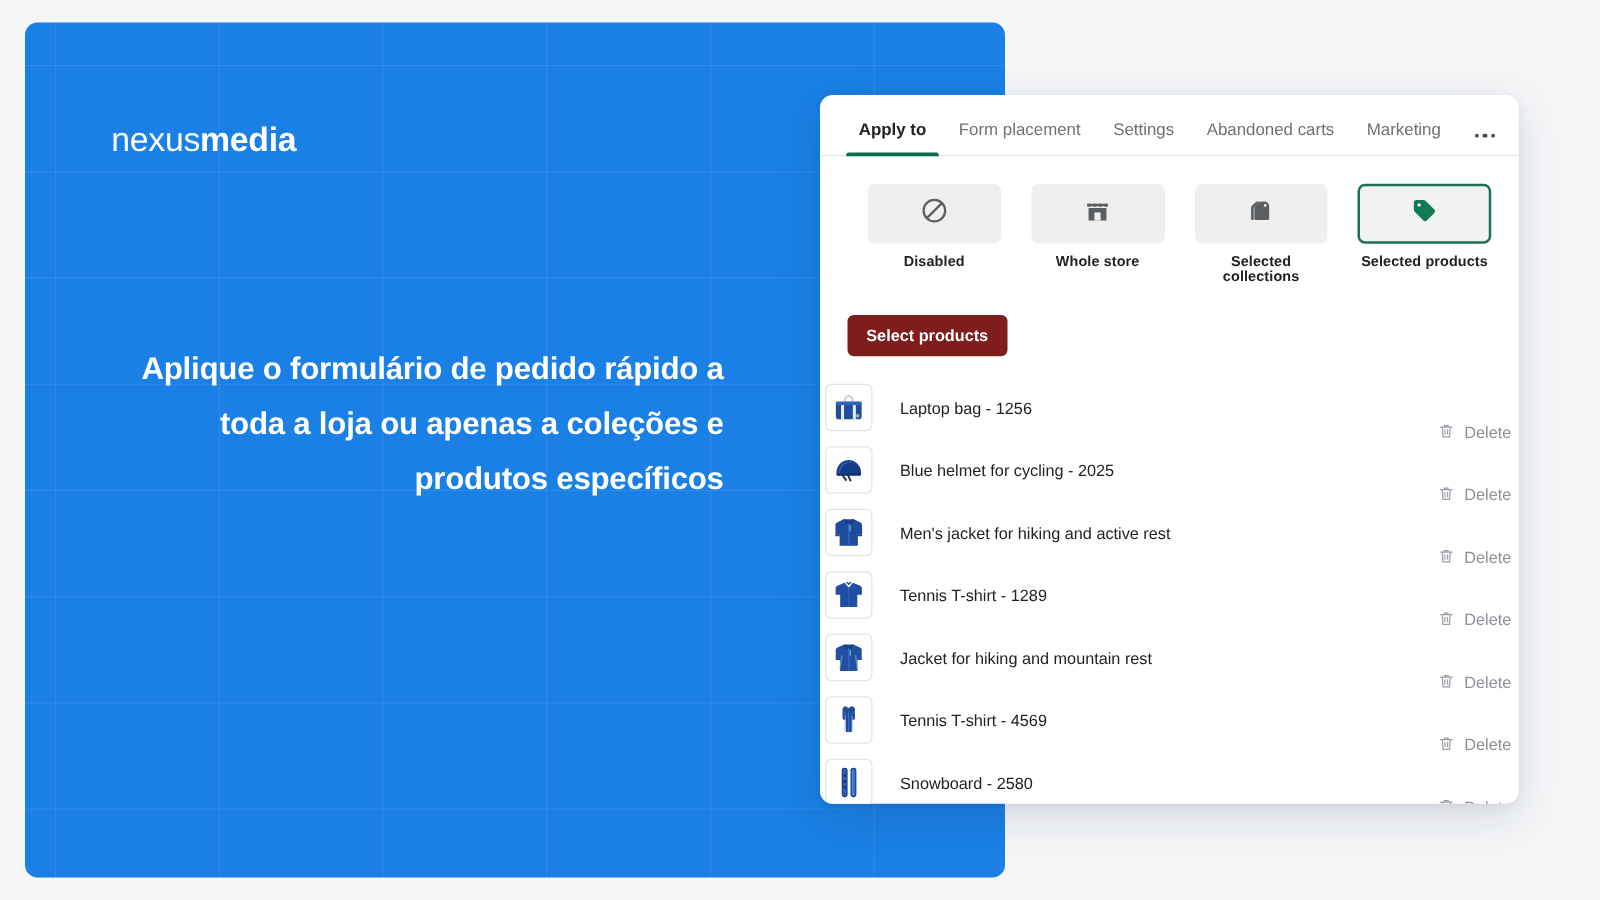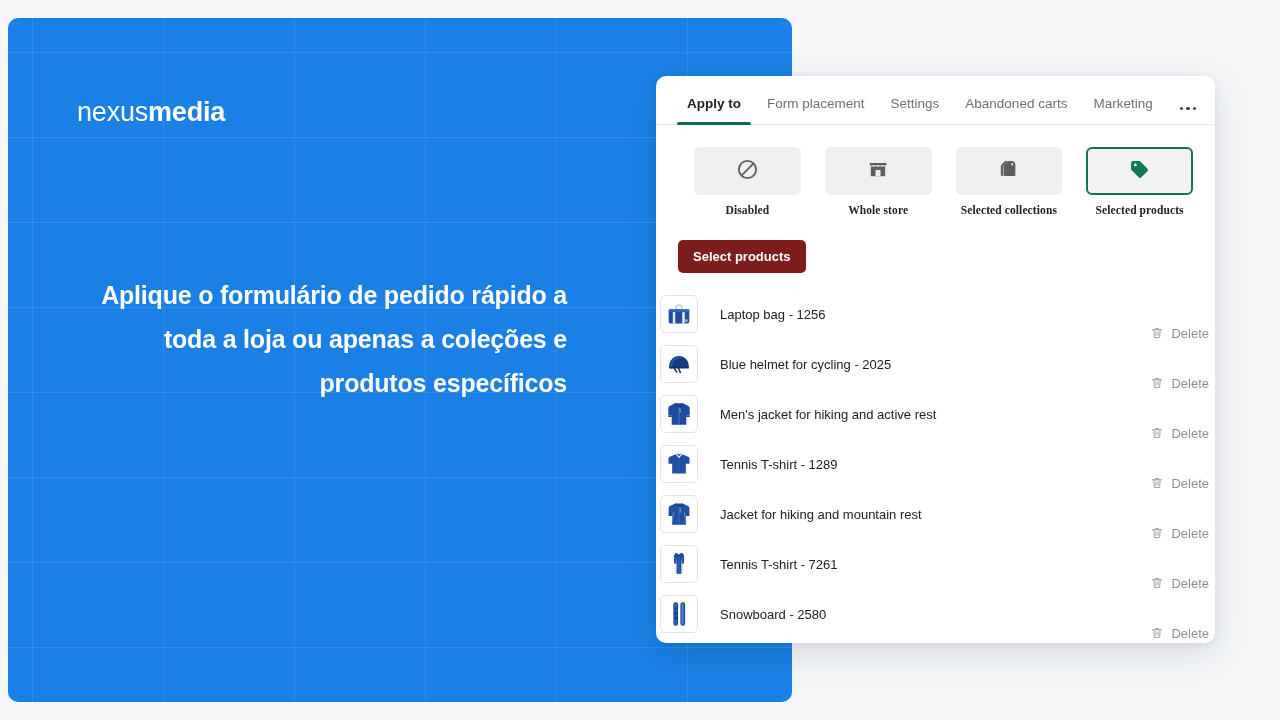--- a/index.html
+++ b/index.html
@@ -13,21 +13,21 @@
   body {
     background: #f4f6f8;
     font-family: "Liberation Sans", sans-serif;
     position: relative;
     -webkit-font-smoothing: antialiased;
   }
 
   
   #hero-panel {
     position: absolute;
-    left: 8px;
+    left: 20px;
     top: 18px;
     width: 784px;
     height: 684px;
     background: #1a80e5;
     border-radius: 10px;
     overflow: hidden;
   }
 
   #hero-grid {
     position: absolute;
@@ -121,21 +121,20 @@
   #tab-overflow i {
     width: 3.5px; height: 3.5px; border-radius: 50%;
     background: #42474c; display: block;
   }
 
   
   #options-row {
     display: flex;
     gap: 24px;
     padding: 22px 22px 0 38px;
-    font-family: Liberation Serif, serif;
   }
   .option {
     width: 123px;
     cursor: pointer;
   }
   .option-tile {
     height: 48px;
     background: #efefef;
     border-radius: 6px;
     border: 2px solid transparent;
@@ -410,21 +409,21 @@
     <div class="product-row">
       <div class="thumb">
         <svg width="30" height="30" viewBox="0 0 32 32">
           <path d="M11.8 5.2c-.7.3-1.1 1-1.1 1.8v1.5c1.6.5 2.7 2 2.7 3.8v14h5.2v-14c0-1.8 1.1-3.3 2.7-3.8V7c0-.8-.4-1.5-1.1-1.8l-2.6-1c-.3 1.2-1.3 2-2.6 2s-2.3-.8-2.6-2z" fill="#1d4c9e"></path>
           <path d="M10.7 8.5v6.2c0 .6.5 1 1.1 1h1.6v-3.4c0-1.8-1.1-3.3-2.7-3.8zM21.3 8.5c-1.6.5-2.7 2-2.7 3.8v3.4h1.6c.6 0 1.1-.4 1.1-1V8.5z" fill="#1d4c9e"></path>
           <path d="M15.5 8.5h1v18h-1z" fill="#3a6fcb"></path>
           <path d="M12.6 12.5l-.6 13h.9l.6-13zM19.4 12.5l.6 13h-.9l-.6-13z" fill="#9ab3de" opacity=".55"></path>
           <path d="M11.5 4.8l2.2 2.4h4.6l2.2-2.4-1.6-.6-2.9 1.6-2.9-1.6z" fill="#284f90"></path>
         </svg>
       </div>
-      <div class="product-title">Tennis T-shirt - 7261</div>
+      <div class="product-title">Tennis T-shirt - 4569</div>
       <div class="delete-action">
         <span>
           <svg width="14" height="14" viewBox="0 0 24 24" fill="none" stroke="#9aa0a6" stroke-width="1.7" stroke-linecap="round">
             <path d="M4 6.5h16M9.5 6.5V4.3h5v2.2M6.6 6.5l.9 13.2h9l.9-13.2M10.2 10v6M13.8 10v6"></path>
           </svg>
         </span>
         <span>Delete</span>
       </div>
     </div>
 

